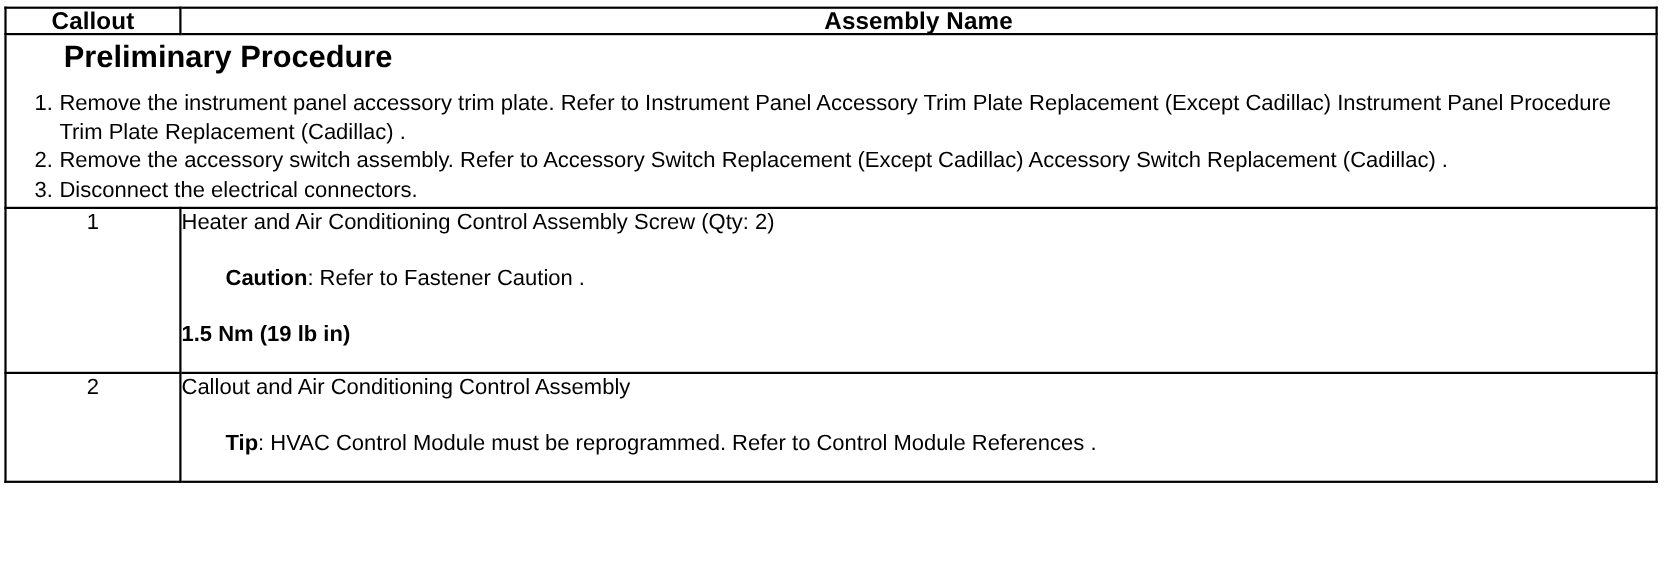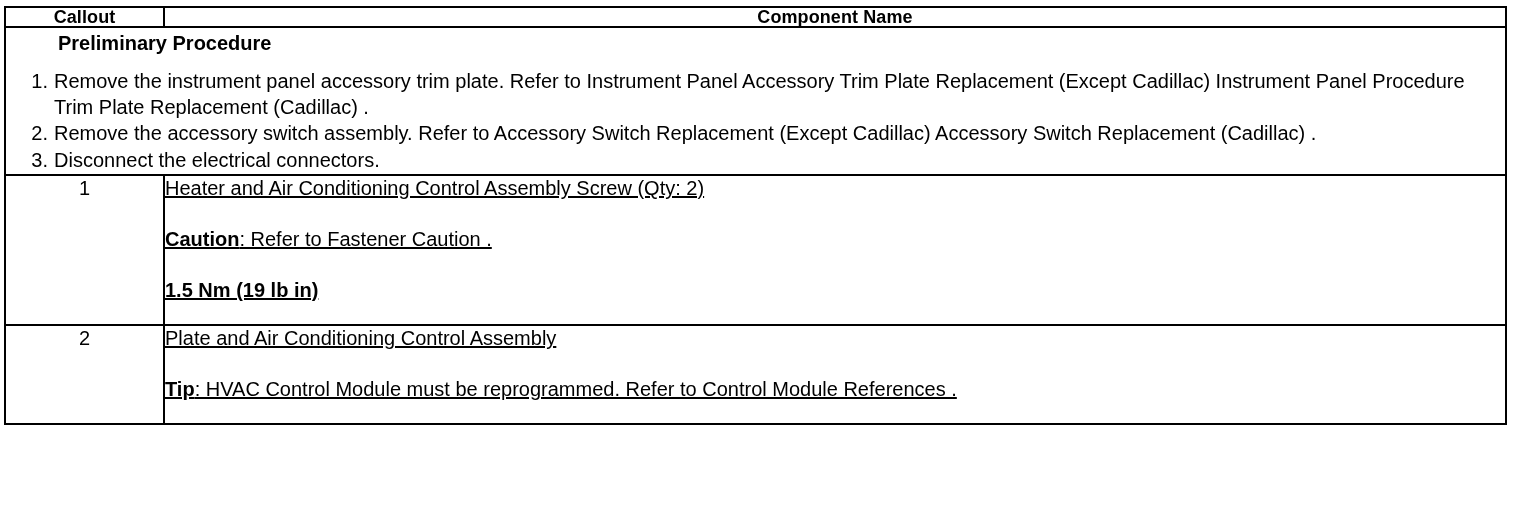--- a/index.html
+++ b/index.html
@@ -34,33 +34,33 @@
     padding: 0;
     background: #ffffff;
   }
   col.c-callout { width: 159px; }
   col.c-name    { width: 1342px; }
 
   
   th.hdr {
     text-align: center;
     font-weight: bold;
-    font-size: 18px;
+    font-size: 22px;
     line-height: 1;
     padding: 10px 0 11px 0;
     letter-spacing: 0.1px;
   }
 
   
   td.prelim {
     padding: 8px 10px 7px 10px;
   }
   .prelim-title {
     font-weight: bold;
-    font-size: 20px;
+    font-size: 28px;
     line-height: 1.15;
     padding-left: 52px;
     margin: 4px 0 14px 0;
   }
   ol.steps {
     list-style: none;
     margin: 0;
     padding: 0;
     font-size: 20px;
     line-height: 1.28;
@@ -85,44 +85,43 @@
     font-size: 20px;
     line-height: 1.2;
   }
   td.name-cell {
     padding: 8px 0 9px 10px;
     font-size: 20px;
     line-height: 1.25;
   }
   td.name-cell p {
     margin: 0 0 26px 0;
-    text-decoration: underline;
   }
   td.name-cell p:last-child {
     margin-bottom: 0;
   }
-  .b { font-weight: bold; }
+  .b { font-weight: bold; margin-left: 40px; }
   .row-1 { height: 150px; }
   .row-2 { height: 99px; }
 </style>
 </head>
 <body>
 
 <div class="sheet">
 
   <table class="callout-table">
     <colgroup>
       <col class="c-callout">
       <col class="c-name">
     </colgroup>
 
     <thead>
       <tr>
         <th class="hdr">Callout</th>
-        <th class="hdr">Component Name</th>
+        <th class="hdr">Assembly Name</th>
       </tr>
     </thead>
 
     <tbody>
       <tr>
         <td class="prelim" colspan="2">
           <div class="prelim-title">Preliminary Procedure</div>
           <ol class="steps">
             <li>
               <span class="num">1.</span>
@@ -145,20 +144,20 @@
         <td class="name-cell">
           <p>Heater and Air Conditioning Control Assembly Screw (Qty: 2)</p>
           <p><span class="b">Caution</span><span>: Refer to Fastener Caution .</span></p>
           <p class="b">1.5 Nm (19 lb in)</p>
         </td>
       </tr>
 
       <tr class="row-2">
         <td class="callout-cell">2</td>
         <td class="name-cell">
-          <p>Plate and Air Conditioning Control Assembly</p>
+          <p>Callout and Air Conditioning Control Assembly</p>
           <p><span class="b">Tip</span><span>: HVAC Control Module must be reprogrammed. Refer to Control Module References .</span></p>
         </td>
       </tr>
     </tbody>
   </table>
 
 </div>
 
 </body></html>

